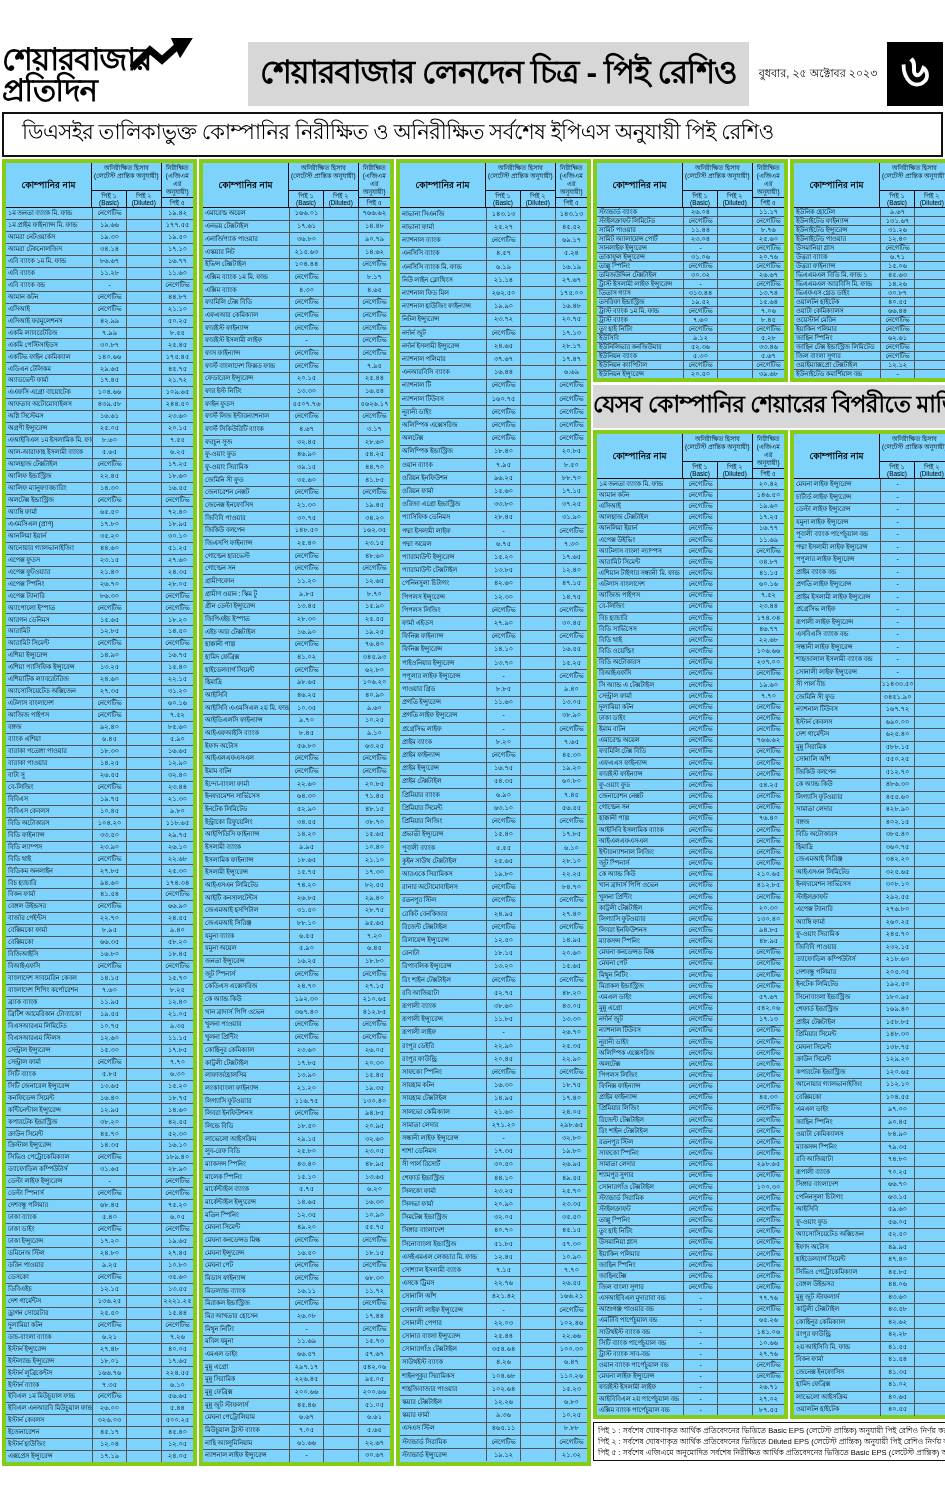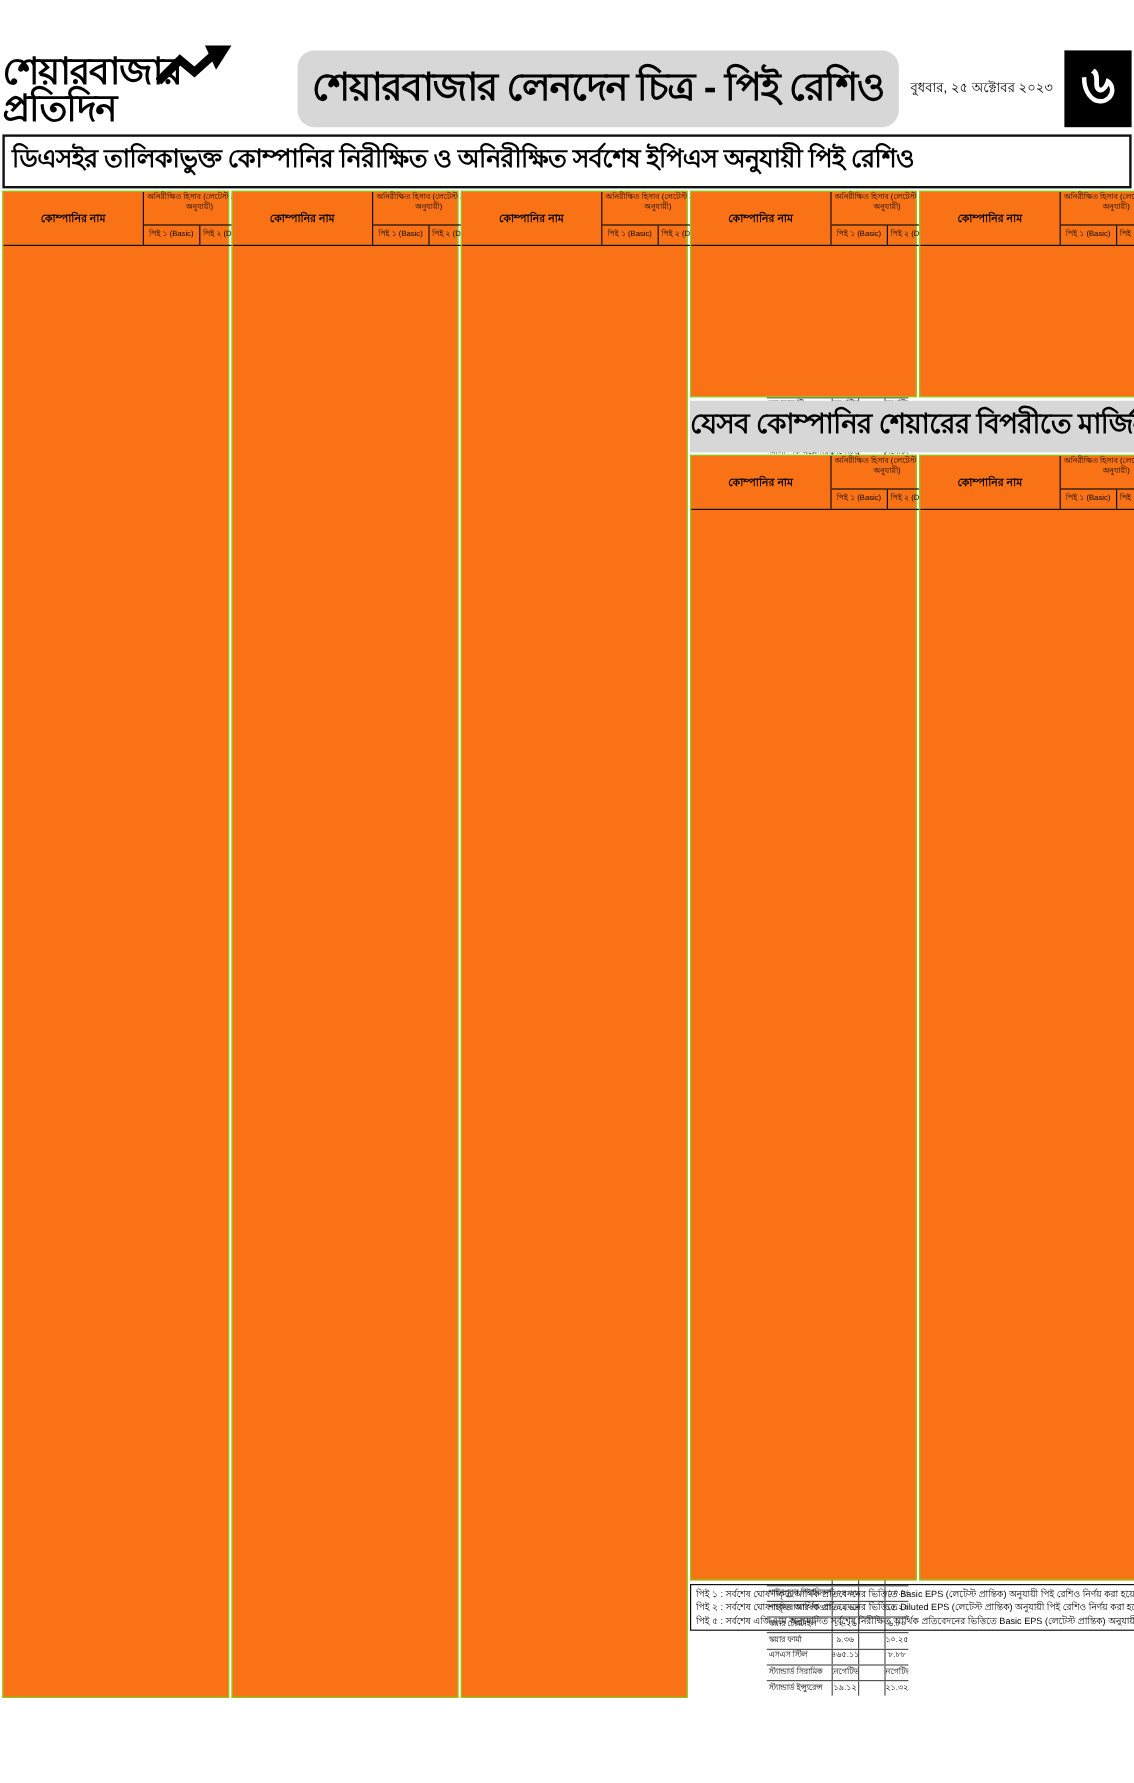--- a/index.html
+++ b/index.html
@@ -5,34 +5,34 @@
   html,body{margin:0;padding:0;background:#f7f7f5;}
   .page{width:945px;height:1486px;background:#fff;position:relative;
         font-family:"Liberation Sans","DejaVu Sans",sans-serif;color:#000;overflow:hidden;}
   .inner{padding:42px 2px 0 2px;}
   
   .hdr{display:flex;align-items:stretch;height:64px;margin:0 0 6px 0;}
   .masthead{width:252px;position:relative;display:flex;align-items:flex-end;}
   .masthead .mtxt{font-weight:bold;font-size:31px;letter-spacing:-1px;line-height:1;
                   font-family:"Liberation Serif","DejaVu Serif",serif;}
   .masthead svg{position:absolute;left:128px;top:-4px;}
-  .titleband{flex:1;background:#d7d7d7;display:flex;align-items:center;padding:0 12px;margin-left:20px;border-radius:14px;}
+  .titleband{flex:1;background:#d7d7d7;display:flex;align-items:center;padding:0 12px;margin-left:20px;}
   .titleband .t{font-size:32px;font-weight:bold;letter-spacing:-1px;white-space:nowrap;}
   .dateline{display:flex;align-items:center;font-size:11px;padding:0 10px;white-space:nowrap;text-align:center;}
   .pagebox{width:62px;background:#000;color:#fff;display:flex;align-items:center;justify-content:center;
            font-size:44px;font-weight:bold;}
   
-  .subtitle{border:2px solid #111;font-size:21px;font-weight:bold;padding:2px 6px 4px 6px;
+  .subtitle{border:2px solid #111;font-size:21px;font-weight:normal;padding:2px 6px 4px 18px;
             margin-bottom:2px;letter-spacing:-.5px;}
   
   .grid{display:flex;gap:2px;align-items:flex-start;}
   .col3{width:187px;flex:none;}
   .rightwrap{width:377px;flex:none;}
   .row2{display:flex;gap:2px;}
-  .block{border:1px solid #84cc16;background:#f97316;display:flex;flex-direction:row;}
+  .block{border:4px solid #84cc16;background:#7dd3fc;display:flex;flex-direction:column;}
   .block .tbody{display:flex;flex-direction:column;}
   .tall .tbody{height:1254px;}
   .short .tbody{height:170px;}
   .mtab .tbody{height:936px;}
   .short,.mtab{width:187px;flex:none;}
   
   .thead{display:flex;border-bottom:1px solid #111;height:44px;flex:none;font-size:6.4px;text-align:center;}
   .h-comp{width:46%;display:flex;align-items:center;justify-content:center;
           font-size:9px;font-weight:bold;border-right:1px solid #111;}
   .h-unaud{width:37%;display:flex;flex-direction:column;border-right:1px solid #111;}

